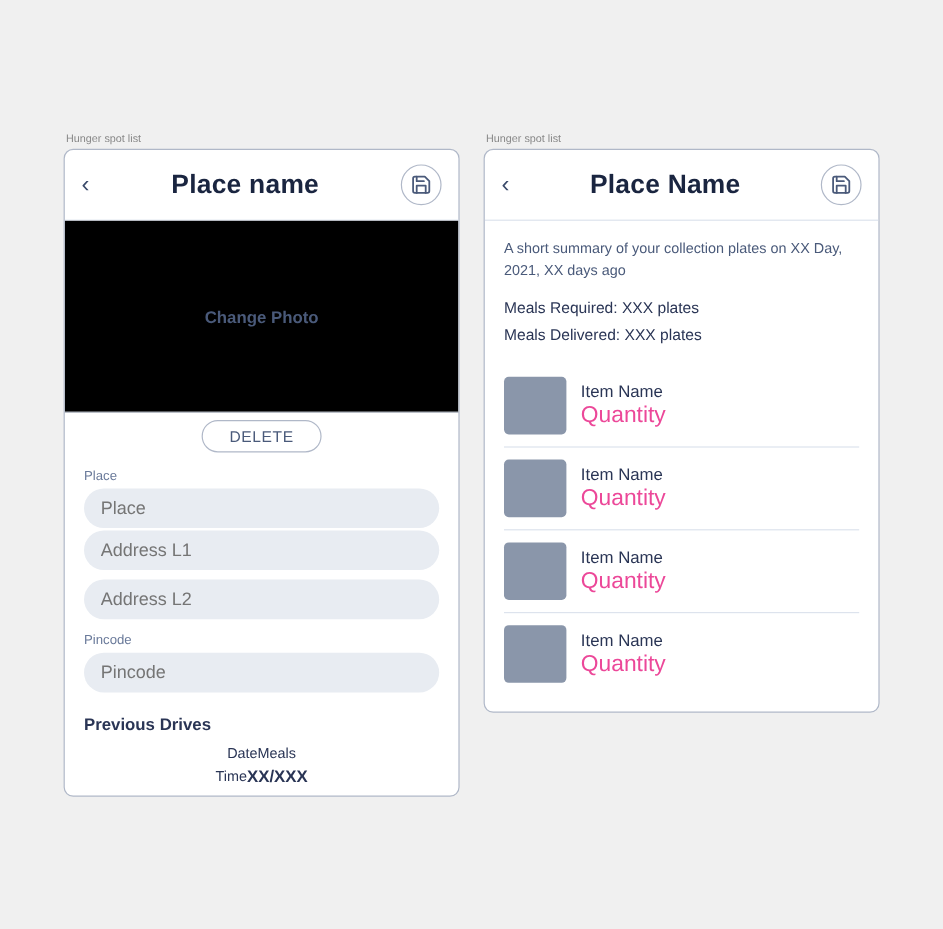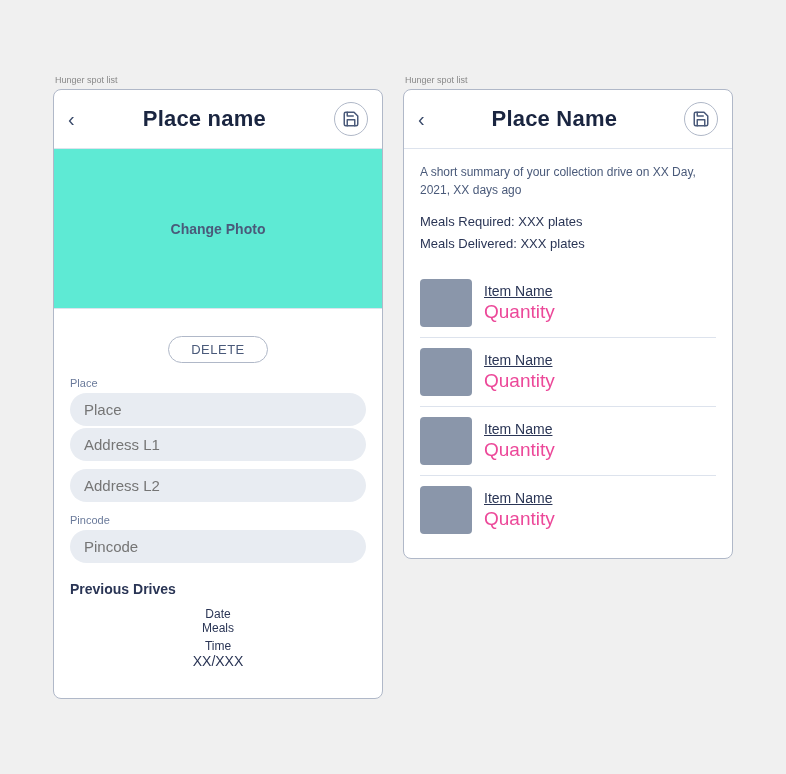--- a/index.html
+++ b/index.html
@@ -73,36 +73,36 @@
       display: flex;
       align-items: center;
       justify-content: center;
       cursor: pointer;
       color: #4a5a7a;
       font-size: 16px;
     }
 
     
     .photo-section {
-      background: #5eead4;
+      background: #000000;
       height: 160px;
       display: flex;
       align-items: center;
       justify-content: center;
       border-bottom: 1px solid #dde3ed;
     }
 
     .change-photo-label {
       font-size: 14px;
       font-weight: 600;
       color: #4a5a7a;
     }
 
     .screen-body {
-      padding: 27px 16px;
+      padding: 6px 16px;
     }
 
     .delete-btn-row {
       display: flex;
       justify-content: center;
       margin-bottom: 14px;
     }
 
     .delete-btn {
       border: 1.5px solid #b0b8c8;
@@ -145,31 +145,30 @@
       margin-top: 16px;
       margin-bottom: 8px;
     }
 
     .previous-drives-table {
       width: 100%;
     }
 
     .drives-row {
       display: flex;
-      justify-content: flex-start;
+      justify-content: center;
       align-items: center;
       font-size: 12px;
       color: #2a3555;
       padding: 2px 0;
-      flex-direction: column;
     }
 
     .drives-row .right-val {
       font-size: 14px;
-      font-weight: 400;
+      font-weight: 700;
     }
 
     
     .right-screen-body {
       padding: 14px 16px;
     }
 
     .summary-text {
       font-size: 12px;
       color: #4a5a7a;
@@ -217,21 +216,20 @@
     .item-info {
       display: flex;
       flex-direction: column;
       gap: 2px;
     }
 
     .item-name {
       font-size: 14px;
       color: #2a3555;
       font-weight: 400;
-      text-decoration: underline;
     }
 
     .item-quantity {
       font-size: 19px;
       color: #ec4899;
       text-align: right;
     }
   </style>
 </head>
 <body>
@@ -301,21 +299,21 @@
           <svg width="18" height="18" viewBox="0 0 24 24" fill="none" stroke="#4a5a7a" stroke-width="2" stroke-linecap="round" stroke-linejoin="round">
             <path d="M19 21H5a2 2 0 0 1-2-2V5a2 2 0 0 1 2-2h11l5 5v11a2 2 0 0 1-2 2z"></path>
             <polyline points="17 21 17 13 7 13 7 21"></polyline>
             <polyline points="7 3 7 8 15 8"></polyline>
           </svg>
         </div>
       </div>
 
       <div class="right-screen-body">
 
-        <div class="summary-text">A short summary of your collection drive on XX Day, 2021, XX days ago</div>
+        <div class="summary-text">A short summary of your collection plates on XX Day, 2021, XX days ago</div>
 
         <div class="stats-text">
           <div>Meals Required: XXX plates</div>
           <div>Meals Delivered: XXX plates</div>
         </div>
 
 
         <div class="item-list">
 
           <div class="item-row">

